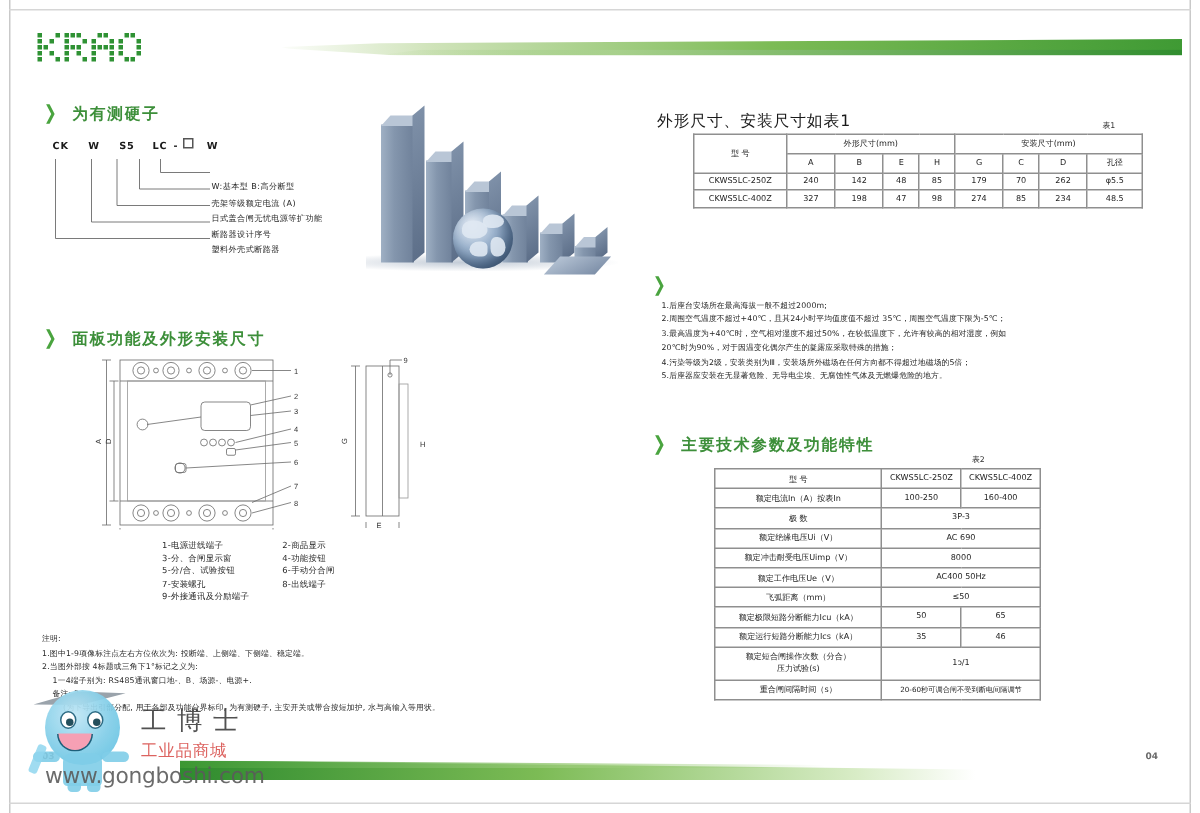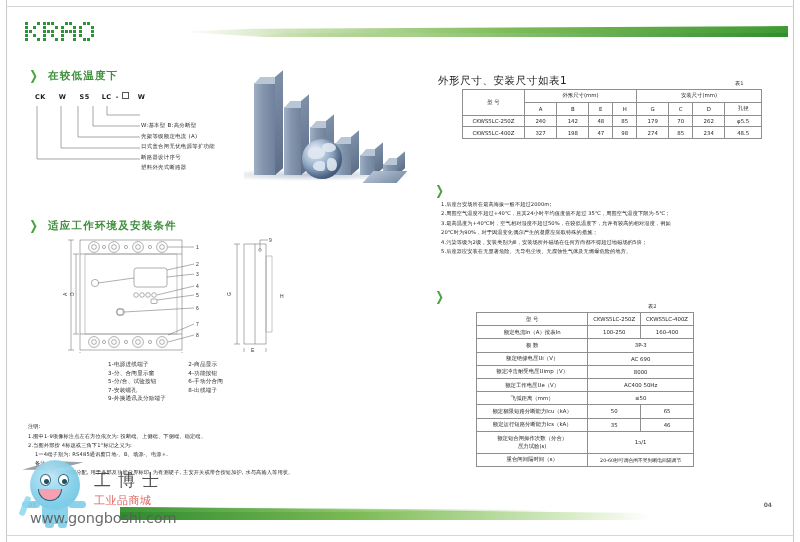--- a/index.html
+++ b/index.html
@@ -362,21 +362,21 @@
       <i class="off"></i>
         <i></i>
         <i></i>
         <i class="off"></i>
     </span>
 
   </div>
 
   <div class="sec-head" style="left:28px; top:68px;">
     <span class="chev">❯</span>
-    <span>在较低温度下</span>
+    <span>为有测硬子</span>
   </div>
 
   <div class="model-row">
     <span>CK</span>
     <span style="width:13px"></span>
     <span>W</span>
     <span style="width:13px"></span>
     <span>S5</span>
     <span style="width:12px"></span>
     <span>LC</span>
@@ -423,21 +423,21 @@
     <div class="globe">
       <span class="land" style="left:6px;  top:8px;  width:17px; height:12px;"></span>
       <span class="land" style="left:20px; top:4px;  width:14px; height:9px;"></span>
       <span class="land" style="left:11px; top:22px; width:12px; height:10px; border-radius:60% 40% 35% 55%;"></span>
       <span class="land" style="left:25px; top:19px; width:10px; height:13px; border-radius:40% 60% 55% 45%;"></span>
     </div>
   </div>
 
   <div class="sec-head" style="left:28px; top:218px;">
     <span class="chev">❯</span>
-    <span>适应工作环境及安装条件</span>
+    <span>面板功能及外形安装尺寸</span>
   </div>
 
   <svg class="panel-wrap" viewBox="0 0 250 115">
     <g stroke="#6d6d6d" stroke-width="0.55" fill="none">
 
       <rect x="18" y="2" width="102" height="110"></rect>
 
       <line x1="18" y1="16" x2="120" y2="16"></line>
 
       <line x1="18" y1="96" x2="120" y2="96"></line>
@@ -617,20 +617,21 @@
     <p>1.后座台安场所在最高海拔一般不超过2000m;</p>
     <p>2.周围空气温度不超过+40℃，且其24小时平均值度值不超过 35℃，周围空气温度下限为-5℃；</p>
     <p>3.最高温度为+40℃时，空气相对湿度不超过50%，在较低温度下，允许有较高的相对湿度，例如</p>
     <p>    20℃时为90%，对于因温变化偶尔产生的凝露应采取特殊的措施；</p>
     <p>4.污染等级为2级，安装类别为Ⅲ，安装场所外磁场在任何方向都不得超过地磁场的5倍；</p>
     <p>5.后座器应安装在无显著危险、无导电尘埃、无腐蚀性气体及无燃爆危险的地方。</p>
   </div>
 
   <div class="sec-head" style="left:434px; top:289px;">
     <span class="chev">❯</span>
+    <span>主要技术参数及功能特性</span>
   </div>
   <div class="tbl-cap" style="left:648px; top:303px;">表2</div>
 
   <table class="tbl-spec">
     <tbody>
         <tr>
       <td class="lbl" style="width:112px">型   号</td>
       <td style="width:53px">CKWS5LC-250Z</td>
       <td style="width:53px">CKWS5LC-400Z</td>
     </tr>

